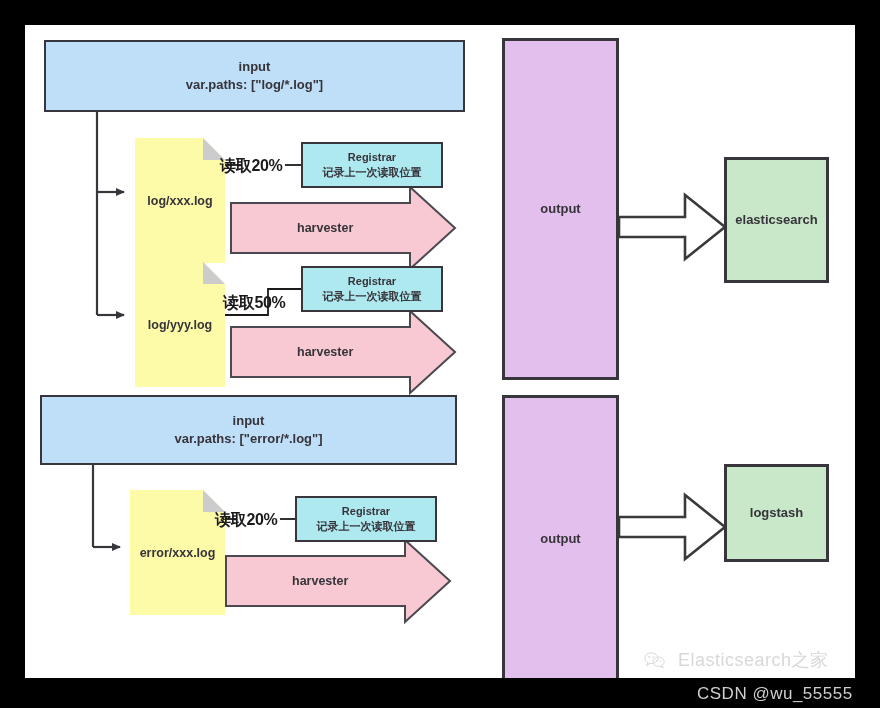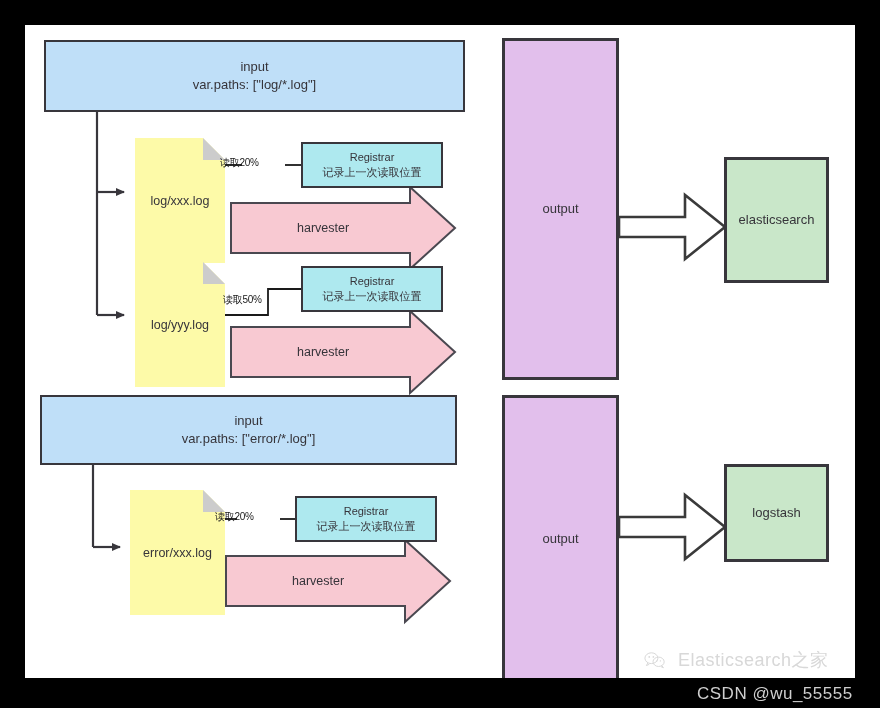--- a/index.html
+++ b/index.html
@@ -20,20 +20,21 @@
     background: #000000;
   }
   #canvas {
     position: absolute;
     left: 25px;
     top: 25px;
     width: 830px;
     height: 653px;
     background: #ffffff;
     overflow: hidden;
+    font-weight: bold;
   }
   .node {
     position: absolute;
     box-sizing: border-box;
     display: flex;
     align-items: center;
     justify-content: center;
     text-align: center;
     color: #36343a;
     line-height: 1.35;
@@ -90,21 +91,21 @@
   .svg-layer {
     position: absolute;
     left: 0;
     top: 0;
     width: 830px;
     height: 653px;
     pointer-events: none;
   }
   .conn-label {
     position: absolute;
-    font-size: 10px;
+    font-size: 16px;
     color: #1a1a1a;
     white-space: nowrap;
     letter-spacing: -0.3px;
   }
   .arrow-text {
     position: absolute;
     font-size: 12.5px;
     color: #36343a;
     white-space: nowrap;
   }

